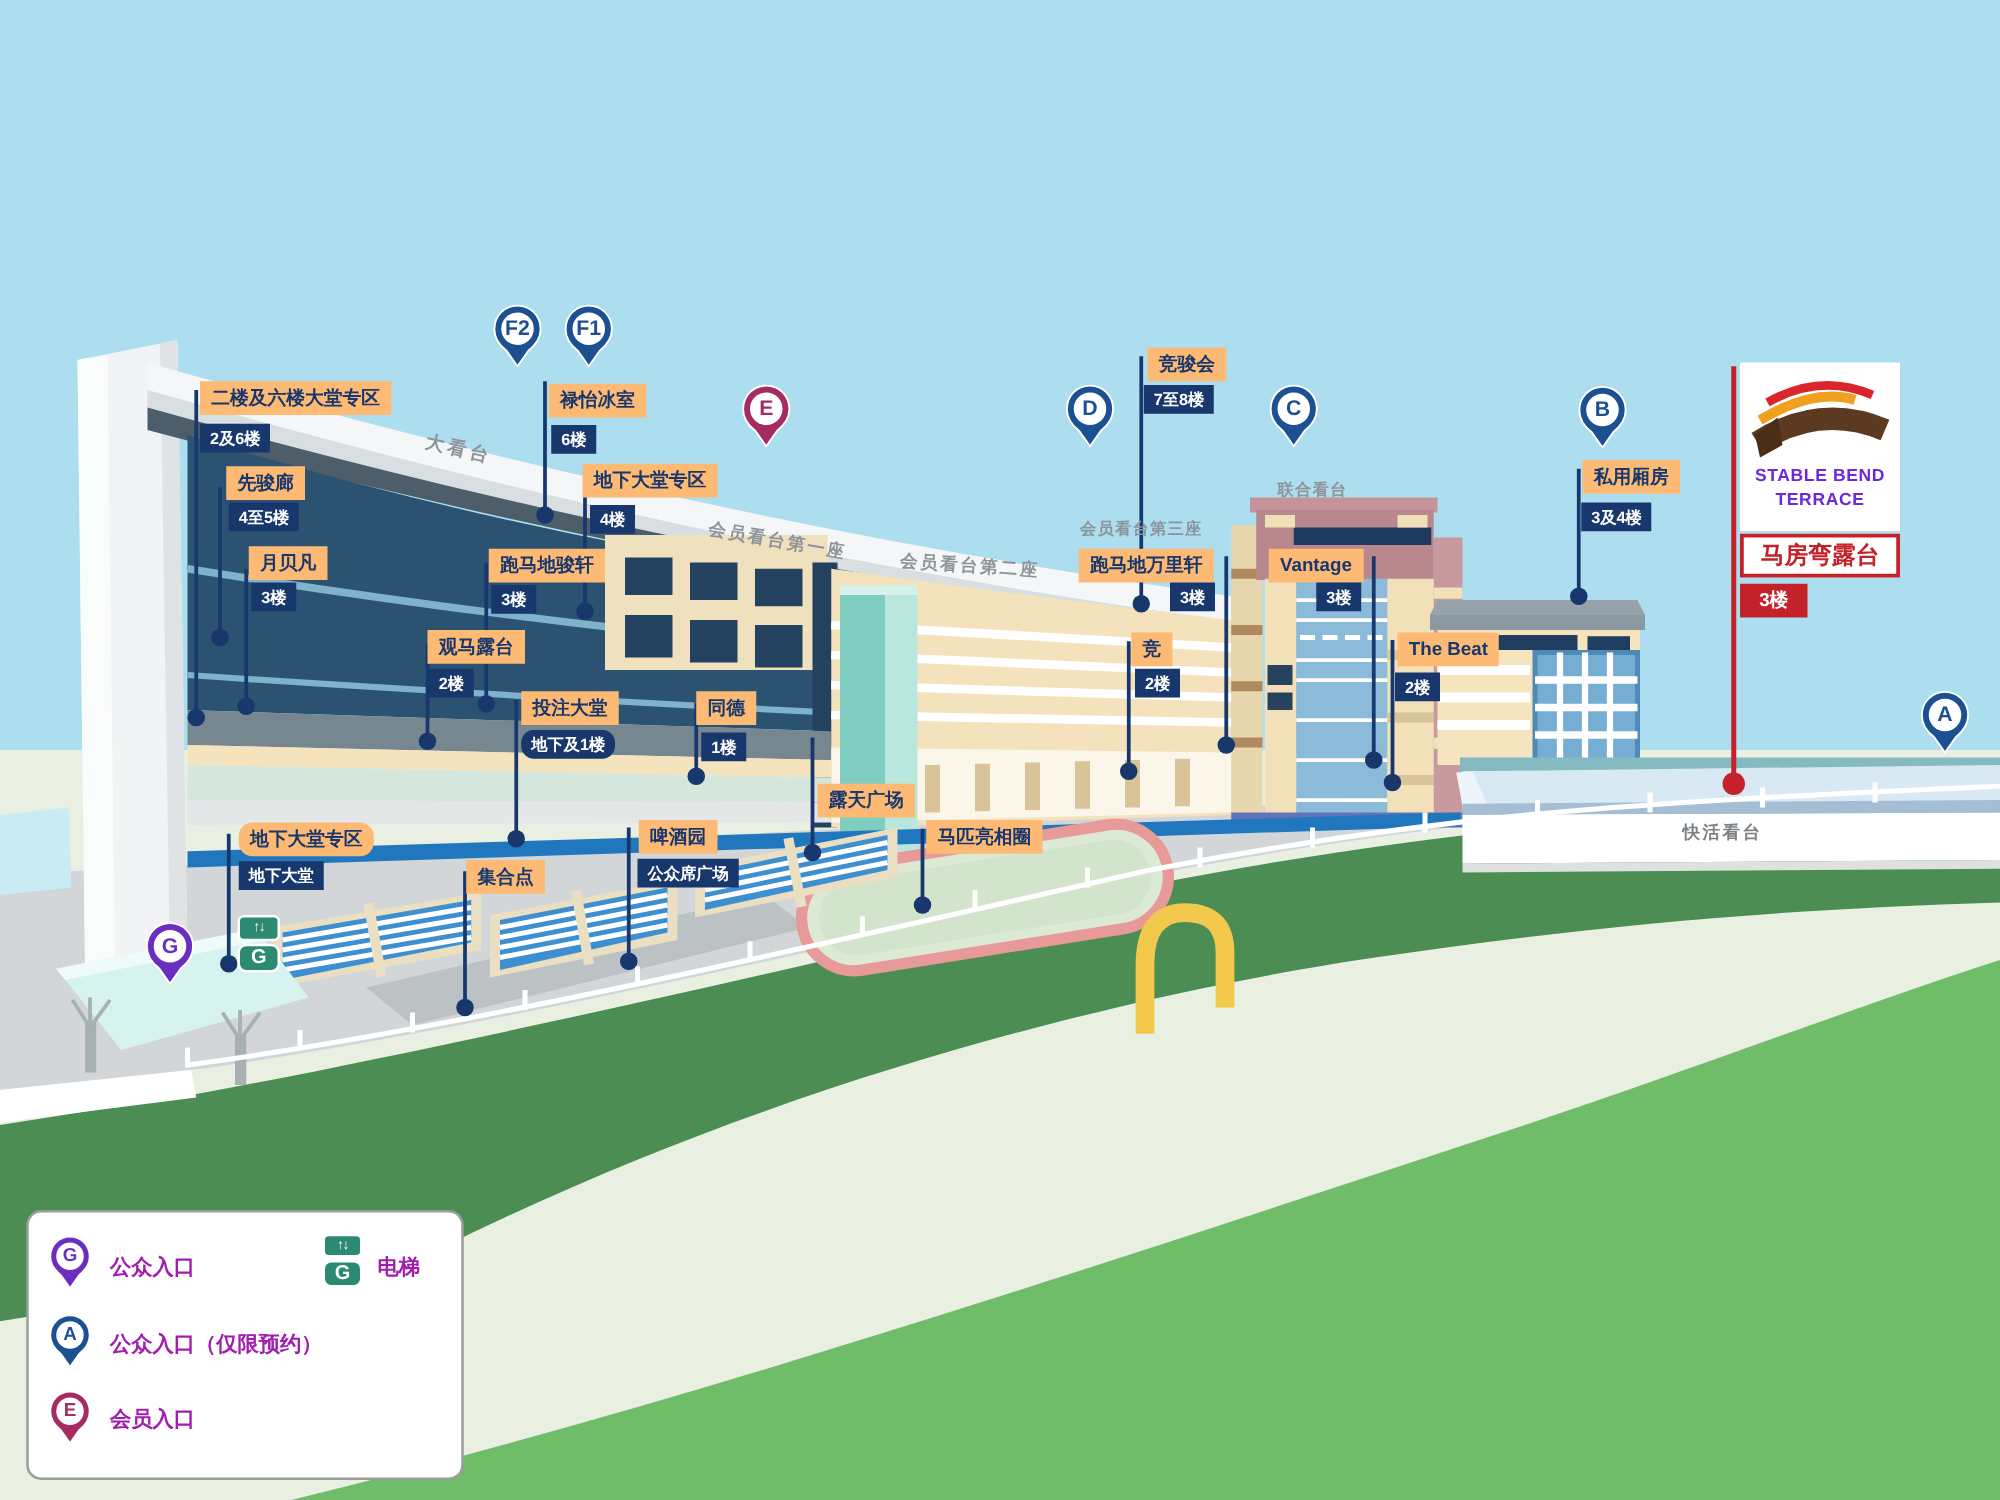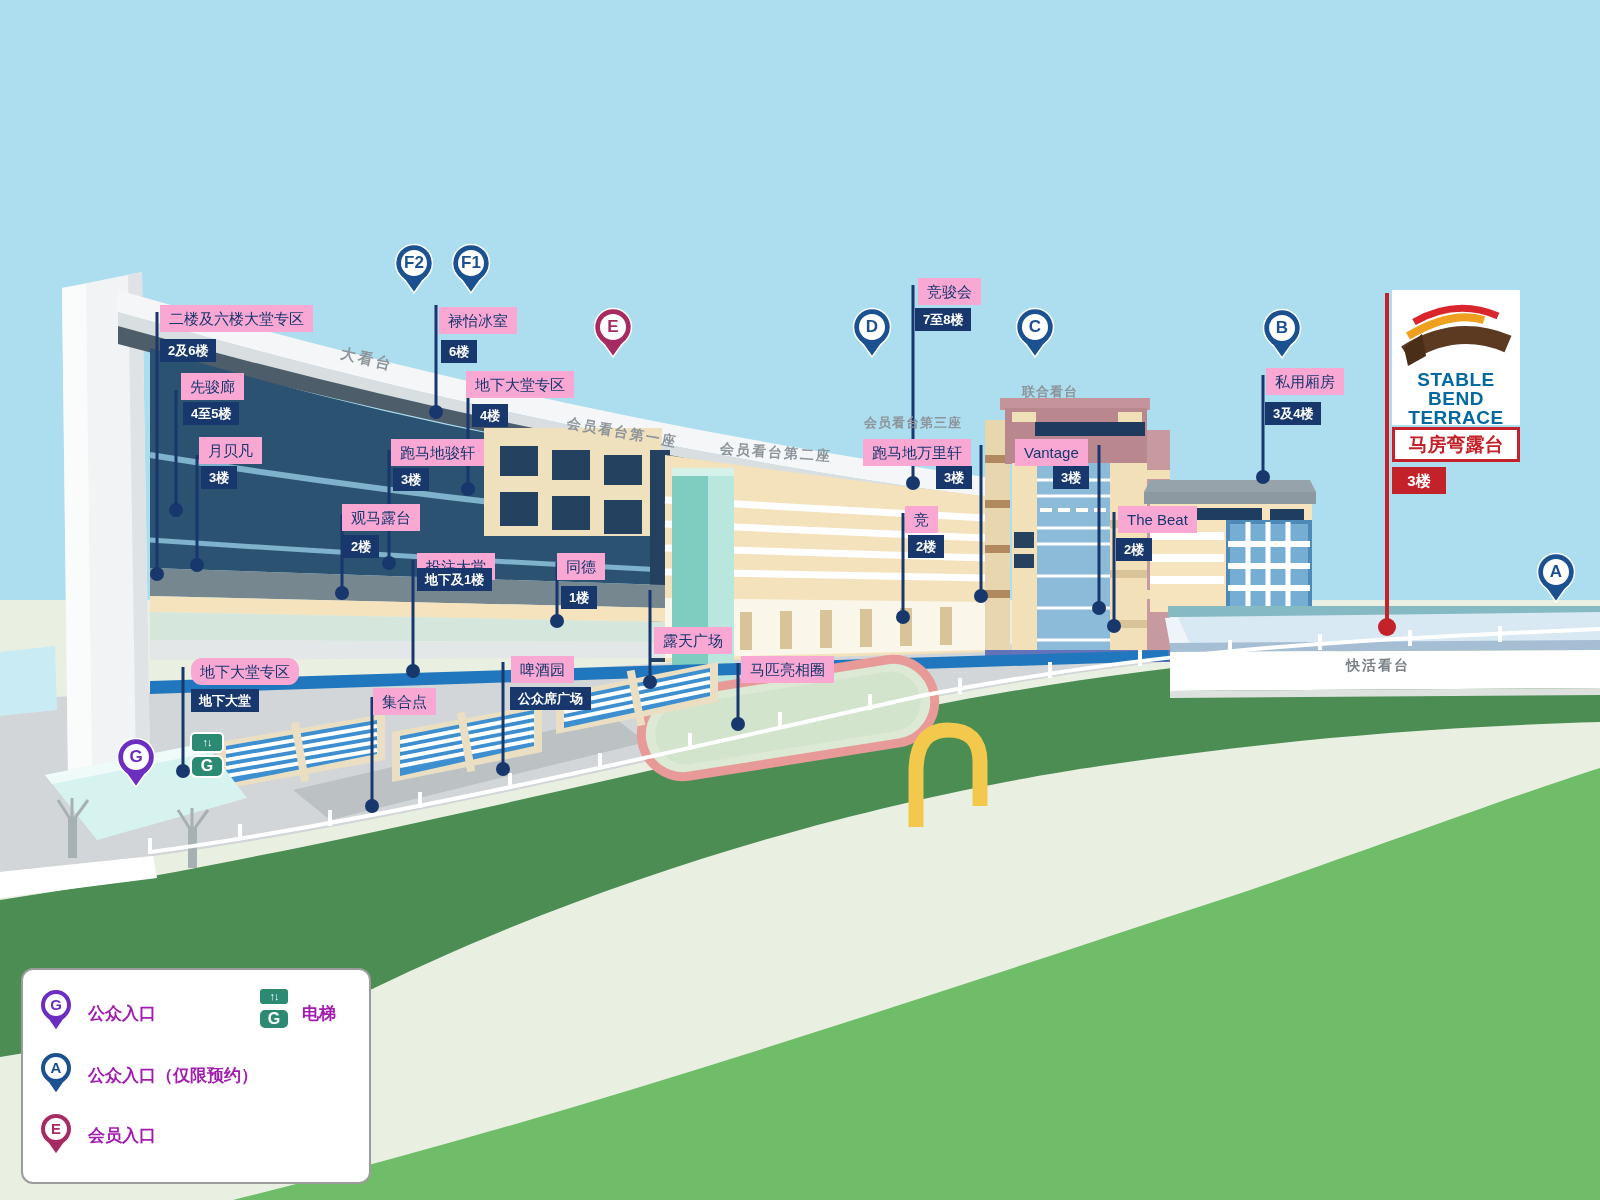--- a/index.html
+++ b/index.html
@@ -1,21 +1,21 @@
 <!DOCTYPE html>
 <html><head>
 <meta charset="utf-8">
 <style>
   html,body{margin:0;padding:0;background:#ACDEEF;}
   #stage{position:relative;width:1600px;height:1200px;overflow:hidden;
          font-family:"Liberation Sans",sans-serif;}
   #scene{position:absolute;left:0;top:0;z-index:1;}
 
   
-  .lbl{position:absolute;z-index:30;background:#f9a8d4;color:#17376D;font-weight:normal;
+  .lbl{position:absolute;z-index:30;background:#fdba74;color:#17376D;font-weight:bold;
        font-size:15px;line-height:1;padding:6px 9px;white-space:nowrap;}
   .sub{position:absolute;z-index:30;background:#17376D;color:#fff;font-weight:bold;
        font-size:13px;line-height:1;padding:5px 8px;white-space:nowrap;}
 
   
   .btext{position:absolute;z-index:20;color:#8D959B;font-weight:bold;white-space:nowrap;}
 
   
   .pin{position:absolute;z-index:40;width:40px;height:52px;}
   .pin svg{position:absolute;left:0;top:0;width:100%;height:100%;}
@@ -28,21 +28,21 @@
   
   .elev{position:absolute;z-index:40;display:flex;flex-direction:column;gap:2px;}
   .elev div{background:#2B8A71;border:2px solid #fff;color:#fff;display:flex;
             align-items:center;justify-content:center;font-weight:bold;line-height:1;}
   .elev .et{height:36%;border-radius:5px;font-size:11px;letter-spacing:-1px;}
   .elev .eb{flex:1;border-radius:7px;font-size:16px;}
 
   
   #sbt-logo{position:absolute;left:1392px;top:290px;width:128px;height:135px;z-index:30;
             background:#fff;text-align:center;}
-  #sbt-logo .t{color:#0369a1;font-weight:bold;font-size:19px;line-height:19px;letter-spacing:.5px;}
+  #sbt-logo .t{color:#6d28d9;font-weight:bold;font-size:14px;line-height:19px;letter-spacing:.5px;}
   #sbt-name{position:absolute;left:1392px;top:427px;width:122px;z-index:30;background:#fff;
             border:3px solid #C4222A;color:#C4222A;font-weight:bold;font-size:19px;
             text-align:center;padding:5px 0;line-height:1;}
   #sbt-floor{position:absolute;left:1392px;top:467px;width:54px;z-index:30;background:#C4222A;
             color:#fff;font-weight:bold;font-size:15px;text-align:center;padding:6px 0;line-height:1;}
 
   
   #legend{position:absolute;left:21px;top:968px;width:346px;height:212px;z-index:50;
           background:#fff;border:2px solid #9C9C9C;border-radius:12px;}
   .leg-txt{position:absolute;color:#a21caf;font-weight:bold;font-size:17px;white-space:nowrap;z-index:51;}
@@ -274,21 +274,21 @@
 <div class="sub" style="left:201px;top:466px;">3楼</div>
 <div class="lbl" style="left:439px;top:307px;">禄怡冰室</div>
 <div class="sub" style="left:441px;top:340px;">6楼</div>
 <div class="lbl" style="left:466px;top:371px;">地下大堂专区</div>
 <div class="sub" style="left:472px;top:404px;">4楼</div>
 <div class="lbl" style="left:391px;top:439px;">跑马地骏轩</div>
 <div class="sub" style="left:393px;top:468px;">3楼</div>
 <div class="lbl" style="left:342px;top:504px;">观马露台</div>
 <div class="sub" style="left:343px;top:535px;">2楼</div>
 <div class="lbl" style="left:417px;top:553px;">投注大堂</div>
-<div class="sub" style="left:417px;top:568px;">地下及1楼</div>
+<div class="sub" style="left:417px;top:584px;border-radius:10px;">地下及1楼</div>
 <div class="lbl" style="left:557px;top:553px;">同德</div>
 <div class="sub" style="left:561px;top:586px;">1楼</div>
 <div class="lbl" style="left:654px;top:581px;margin-top:46px;">露天广场</div>
 <div class="lbl" style="left:511px;top:656px;">啤酒园</div>
 <div class="sub" style="left:510px;top:687px;">公众席广场</div>
 <div class="lbl" style="left:373px;top:688px;">集合点</div>
 <div class="lbl" style="left:191px;top:658px;border-radius:11px;">地下大堂专区</div>
 <div class="sub" style="left:191px;top:689px;">地下大堂</div>
 <div class="lbl" style="left:741px;top:656px;">马匹亮相圈</div>
 <div class="lbl" style="left:918px;top:278px;">竞骏会</div>

